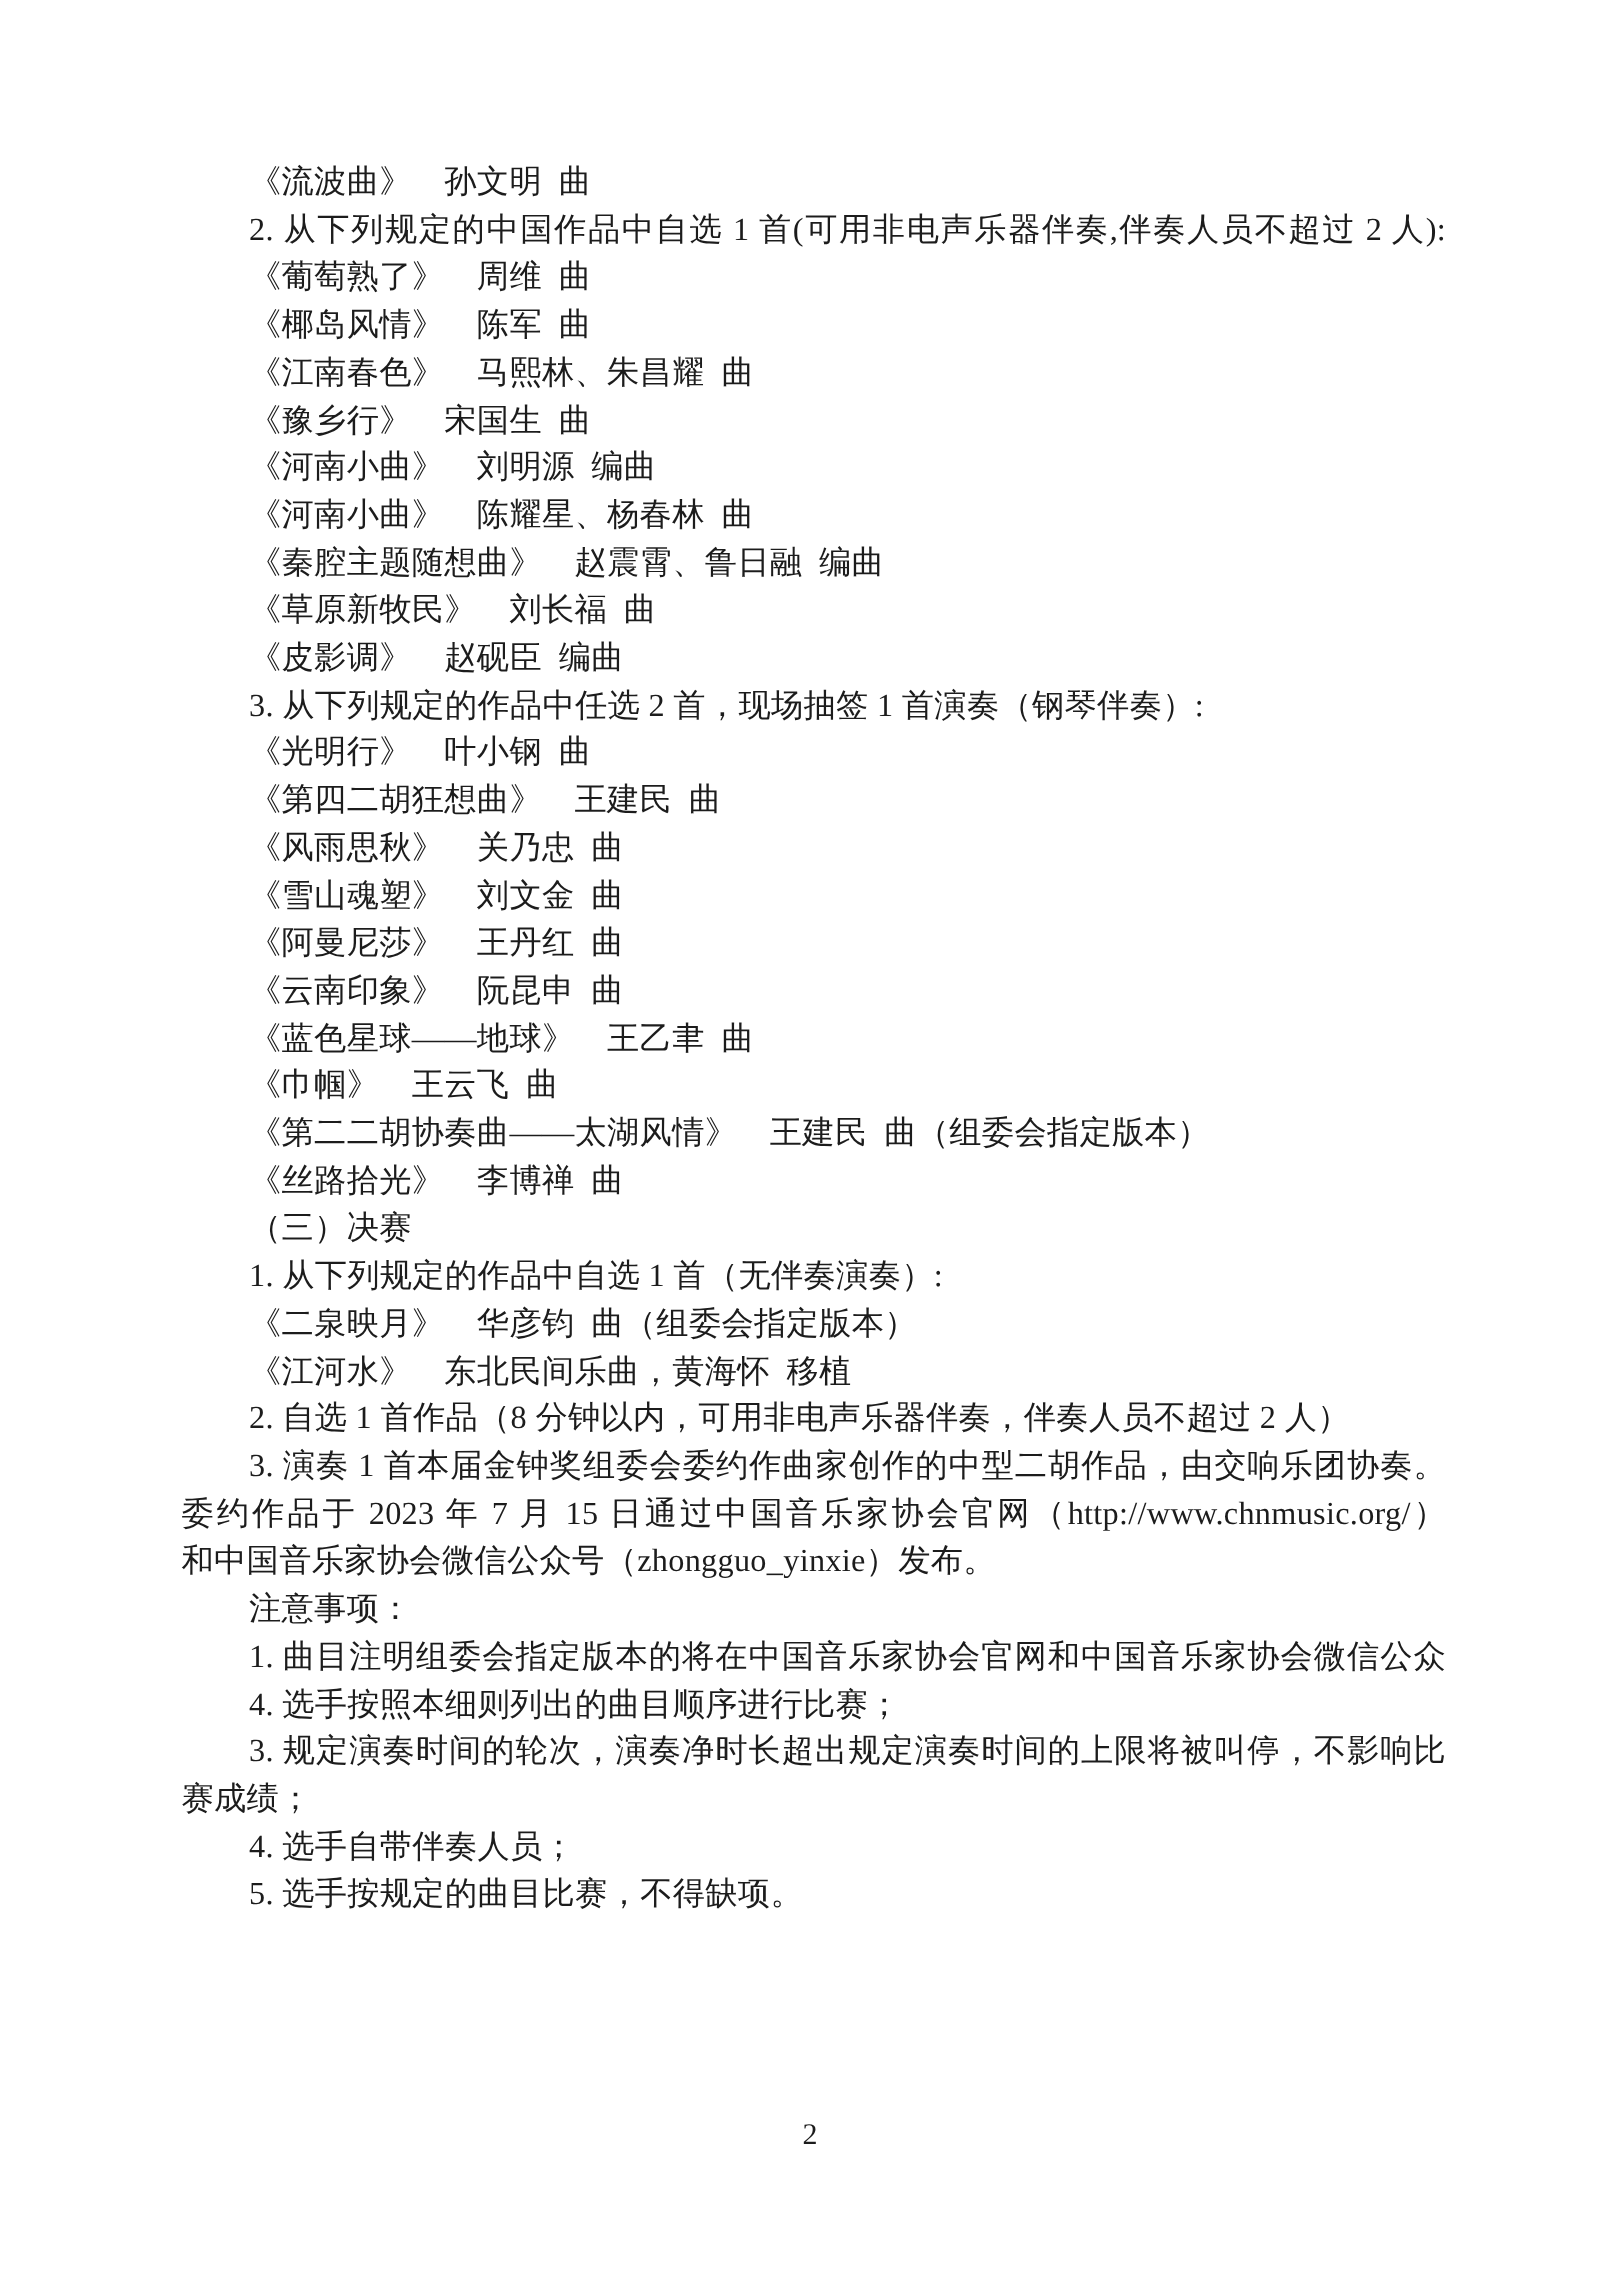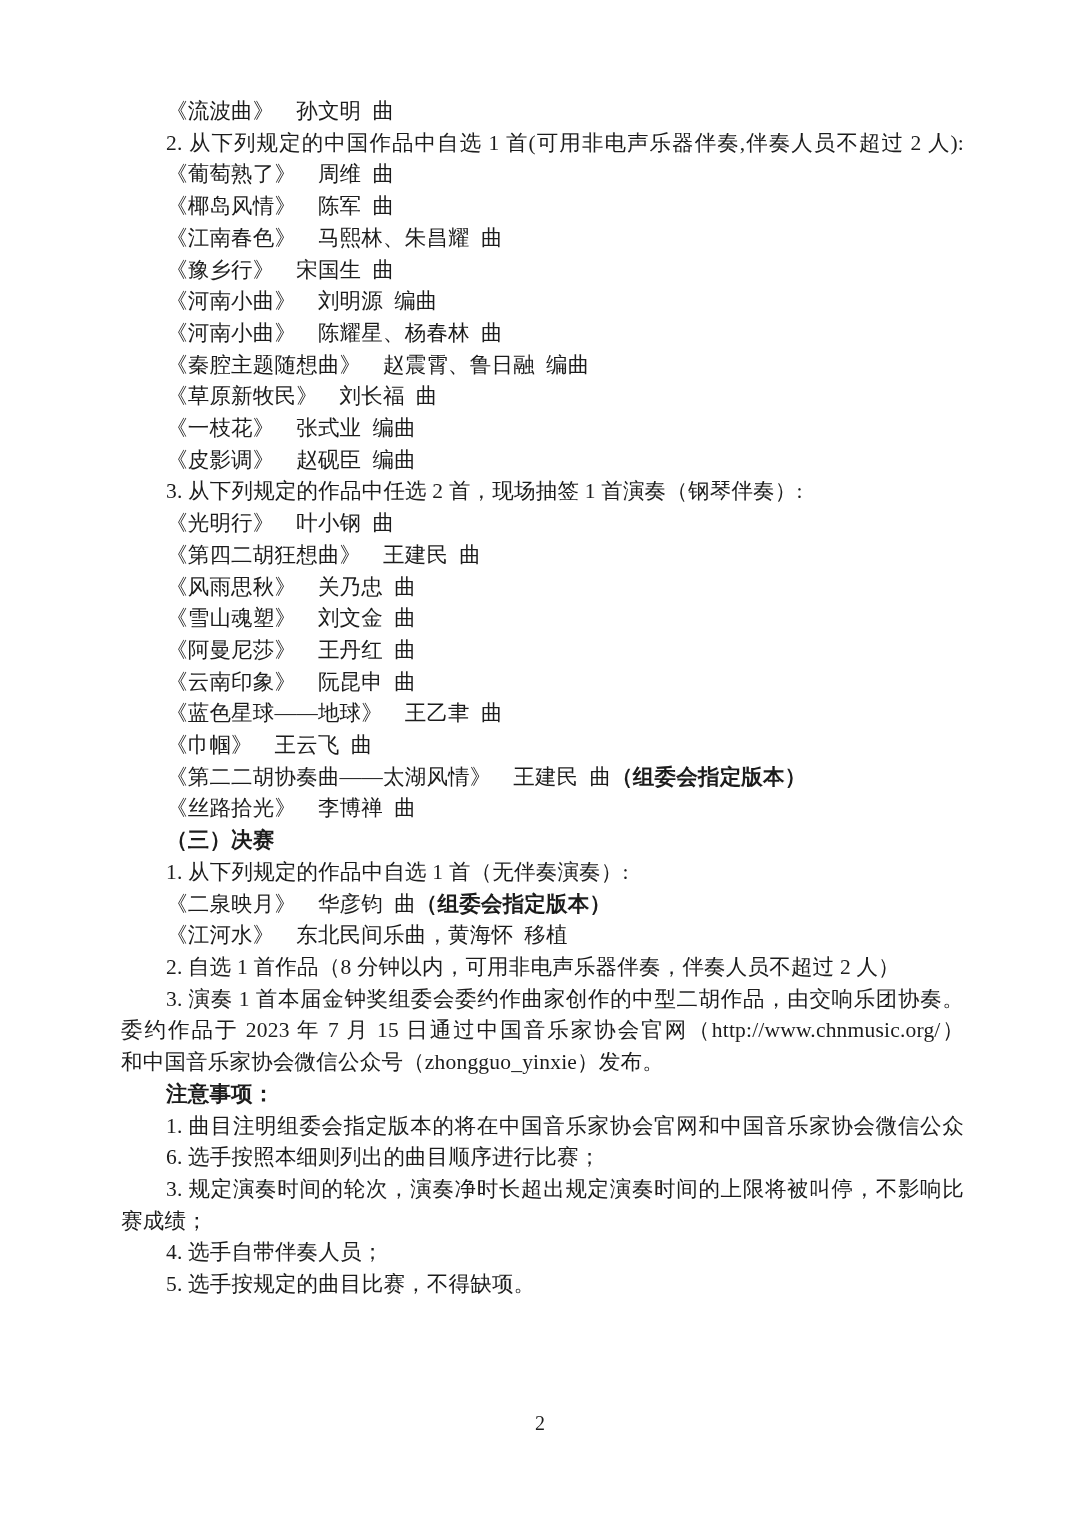--- a/index.html
+++ b/index.html
@@ -12,39 +12,39 @@
     width: 1080px;
     height: 1527px;
     background: #ffffff;
     overflow: hidden;
     font-family: "Liberation Serif", "DejaVu Serif", serif;
     color: #1c1c1c;
   }
   .doc-body {
     position: absolute;
     left: 121px;
-    top: 96px;
+    top: 106px;
     width: 843px;
   }
   .line {
     font-size: 21.5px;
     line-height: 31.7px;
     white-space: pre-wrap;
     text-indent: 45px;
     letter-spacing: 0.2px;
   }
   .line.cont {
     text-indent: 0;
   }
   .line.fill {
     text-align: justify;
     text-align-last: justify;
   }
   .b {
-    font-weight: bold;
+    font-weight: normal;
   }
   .page-number {
     position: absolute;
     left: 0;
     top: 1408px;
     width: 1080px;
     text-align: center;
     font-size: 20px;
     line-height: 30px;
     color: #1c1c1c;
@@ -58,21 +58,20 @@
       <div class="line"><span>《流波曲》　孙文明  曲</span></div>
       <div class="line fill"><span>2. 从下列规定的中国作品中自选 1 首(可用非电声乐器伴奏,伴奏人员不超过 2 人):</span></div>
       <div class="line"><span>《葡萄熟了》　周维  曲</span></div>
       <div class="line"><span>《椰岛风情》　陈军  曲</span></div>
       <div class="line"><span>《江南春色》　马熙林、朱昌耀  曲</span></div>
       <div class="line"><span>《豫乡行》　宋国生  曲</span></div>
       <div class="line"><span>《河南小曲》　刘明源  编曲</span></div>
       <div class="line"><span>《河南小曲》　陈耀星、杨春林  曲</span></div>
       <div class="line"><span>《秦腔主题随想曲》　赵震霄、鲁日融  编曲</span></div>
       <div class="line"><span>《草原新牧民》　刘长福  曲</span></div>
-      <div class="line"><span>《一枝花》　张式业  编曲</span></div>
       <div class="line"><span>《皮影调》　赵砚臣  编曲</span></div>
       <div class="line"><span>3. 从下列规定的作品中任选 2 首，现场抽签 1 首演奏（钢琴伴奏）:</span></div>
       <div class="line"><span>《光明行》　叶小钢  曲</span></div>
       <div class="line"><span>《第四二胡狂想曲》　王建民  曲</span></div>
       <div class="line"><span>《风雨思秋》　关乃忠  曲</span></div>
       <div class="line"><span>《雪山魂塑》　刘文金  曲</span></div>
       <div class="line"><span>《阿曼尼莎》　王丹红  曲</span></div>
       <div class="line"><span>《云南印象》　阮昆申  曲</span></div>
       <div class="line"><span>《蓝色星球——地球》　王乙聿  曲</span></div>
       <div class="line"><span>《巾帼》　王云飞  曲</span></div>
@@ -81,20 +80,20 @@
       <div class="line"><span class="b">（三）决赛</span></div>
       <div class="line"><span>1. 从下列规定的作品中自选 1 首（无伴奏演奏）:</span></div>
       <div class="line"><span>《二泉映月》　华彦钧  曲</span><span class="b">（组委会指定版本）</span></div>
       <div class="line"><span>《江河水》　东北民间乐曲，黄海怀  移植</span></div>
       <div class="line"><span>2. 自选 1 首作品（8 分钟以内，可用非电声乐器伴奏，伴奏人员不超过 2 人）</span></div>
       <div class="line fill"><span>3. 演奏 1 首本届金钟奖组委会委约作曲家创作的中型二胡作品，由交响乐团协奏。</span></div>
       <div class="line cont fill"><span>委约作品于 2023 年 7 月 15 日通过中国音乐家协会官网（http://www.chnmusic.org/）</span></div>
       <div class="line cont"><span>和中国音乐家协会微信公众号（zhongguo_yinxie）发布。</span></div>
       <div class="line"><span class="b">注意事项：</span></div>
       <div class="line fill"><span>1. 曲目注明组委会指定版本的将在中国音乐家协会官网和中国音乐家协会微信公众</span></div>
-      <div class="line"><span>6. 选手按照本细则列出的曲目顺序进行比赛；</span></div>
+      <div class="line"><span>4. 选手按照本细则列出的曲目顺序进行比赛；</span></div>
       <div class="line fill"><span>3. 规定演奏时间的轮次，演奏净时长超出规定演奏时间的上限将被叫停，不影响比</span></div>
       <div class="line cont"><span>赛成绩；</span></div>
       <div class="line"><span>4. 选手自带伴奏人员；</span></div>
       <div class="line"><span>5. 选手按规定的曲目比赛，不得缺项。</span></div>
     </div>
   <div class="page-number">2</div>
 </div>
 
 </body></html>

